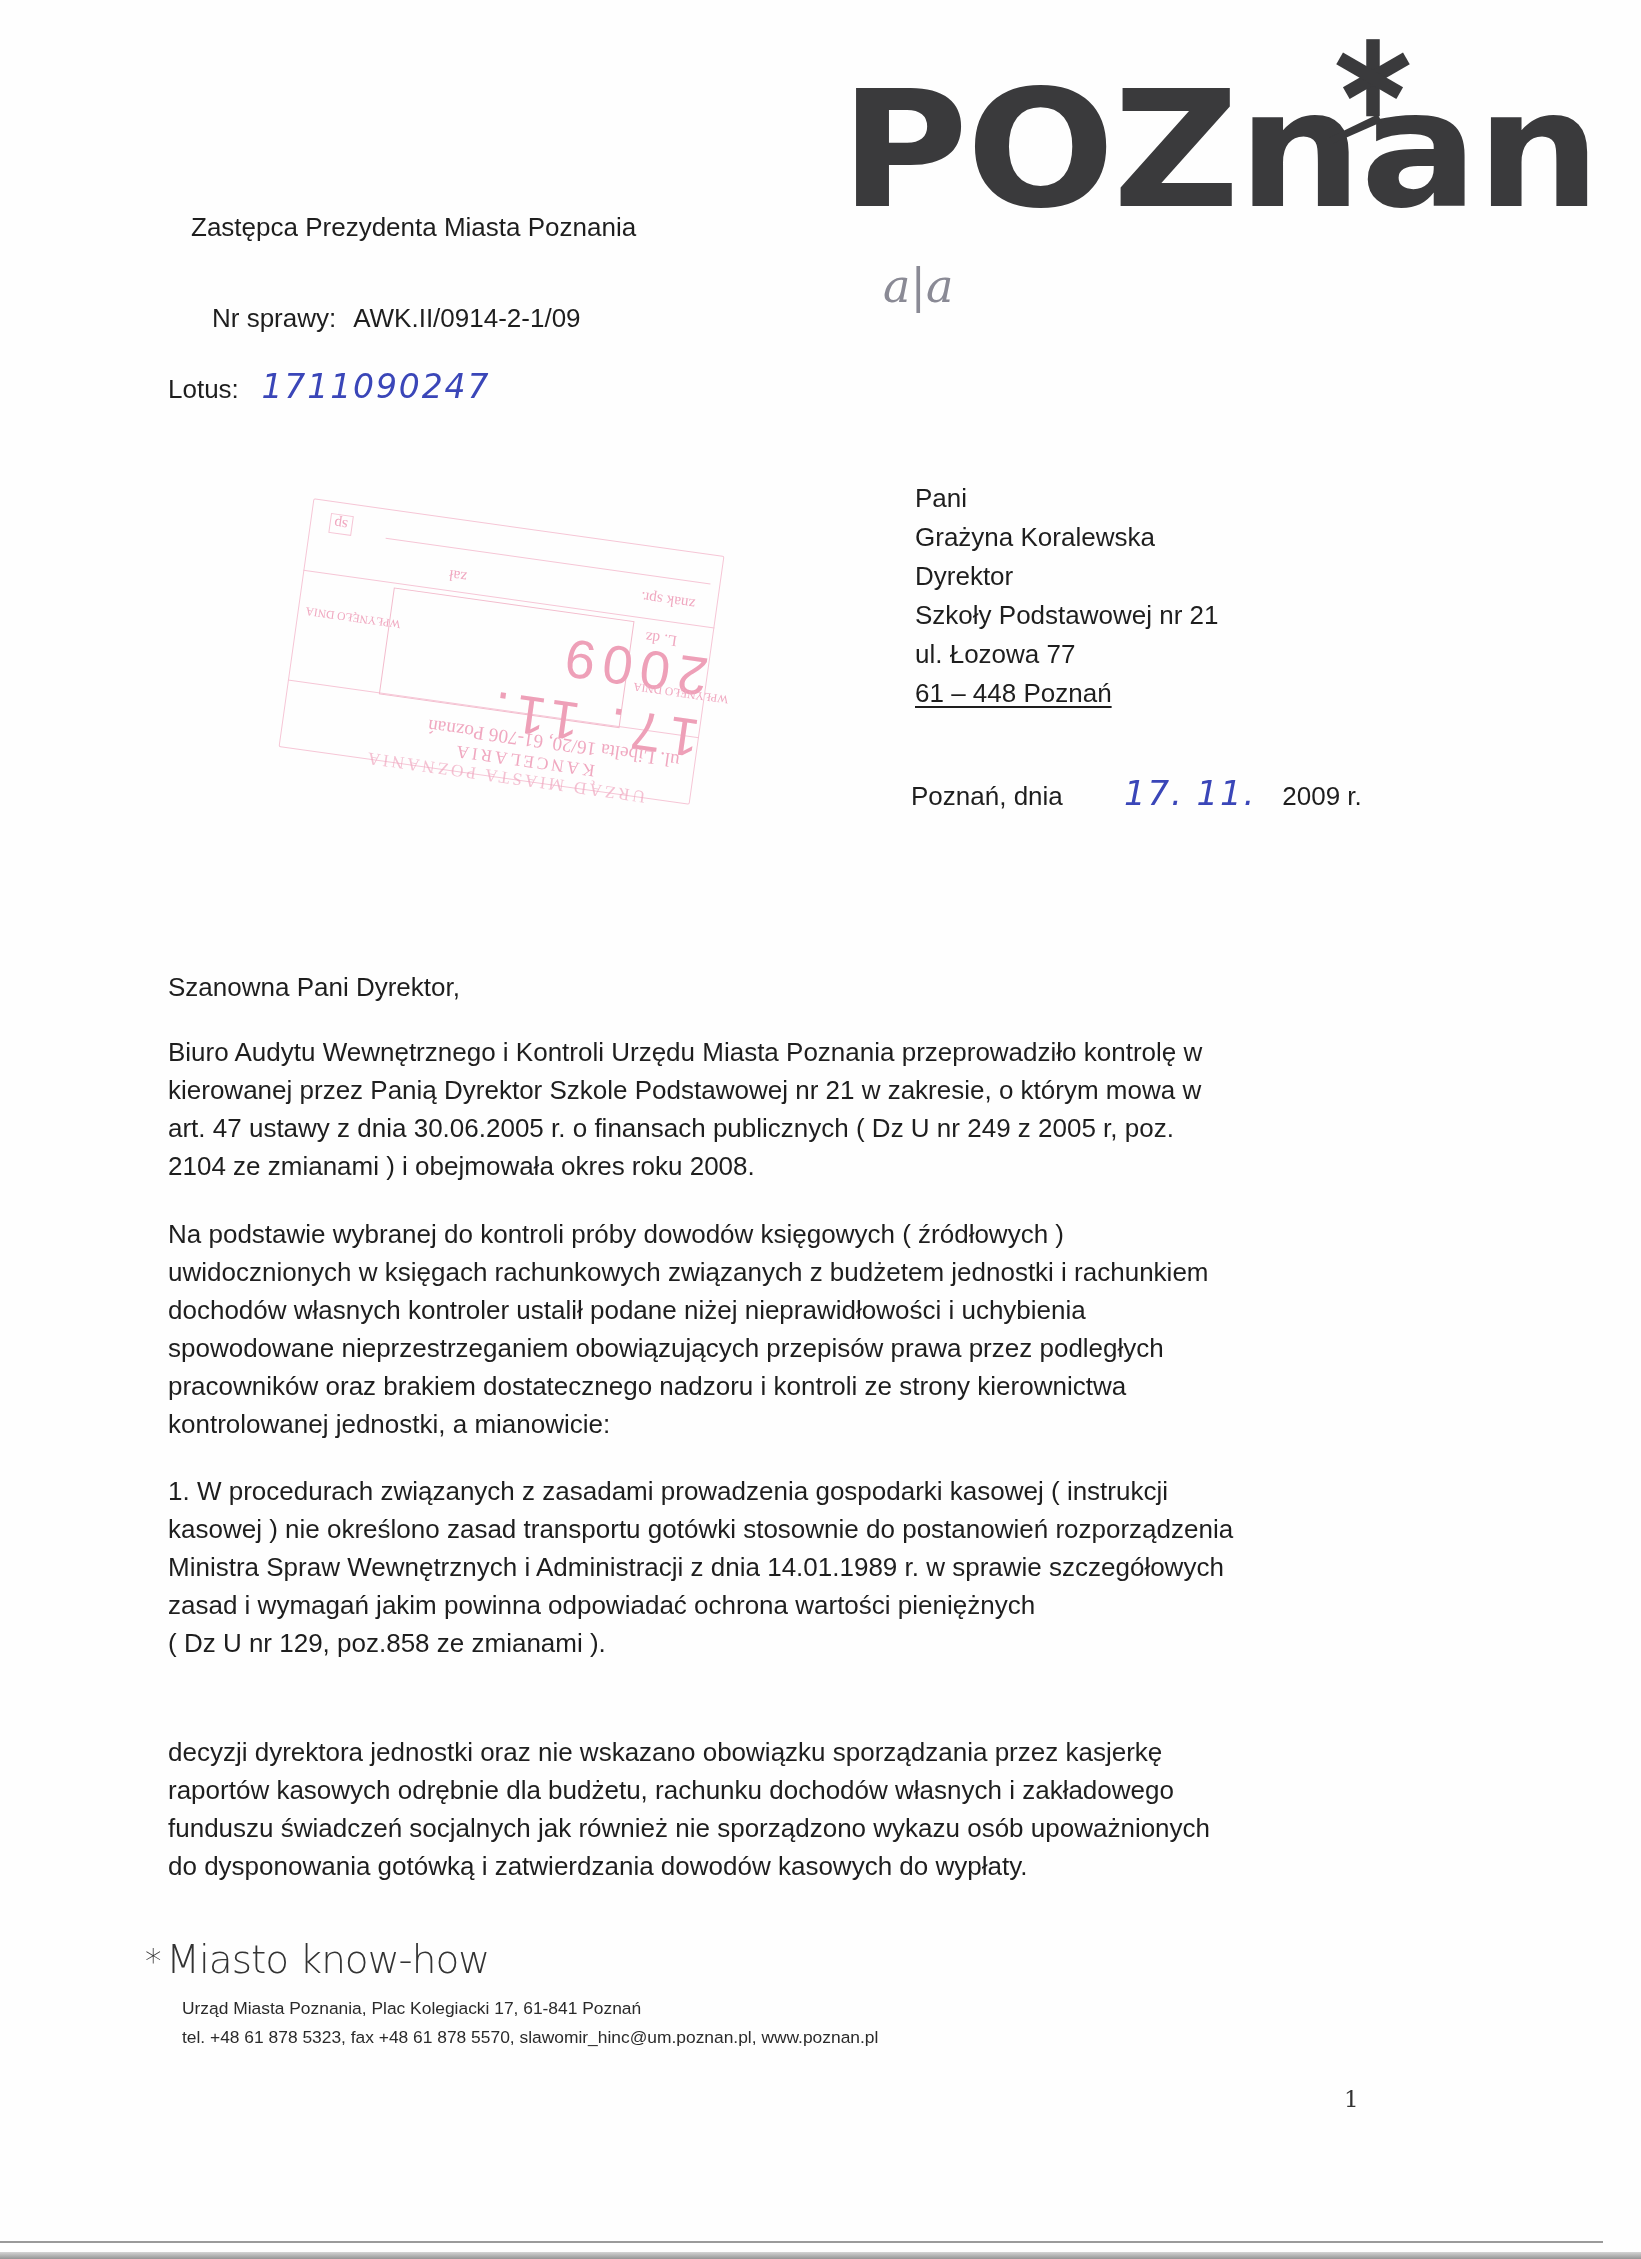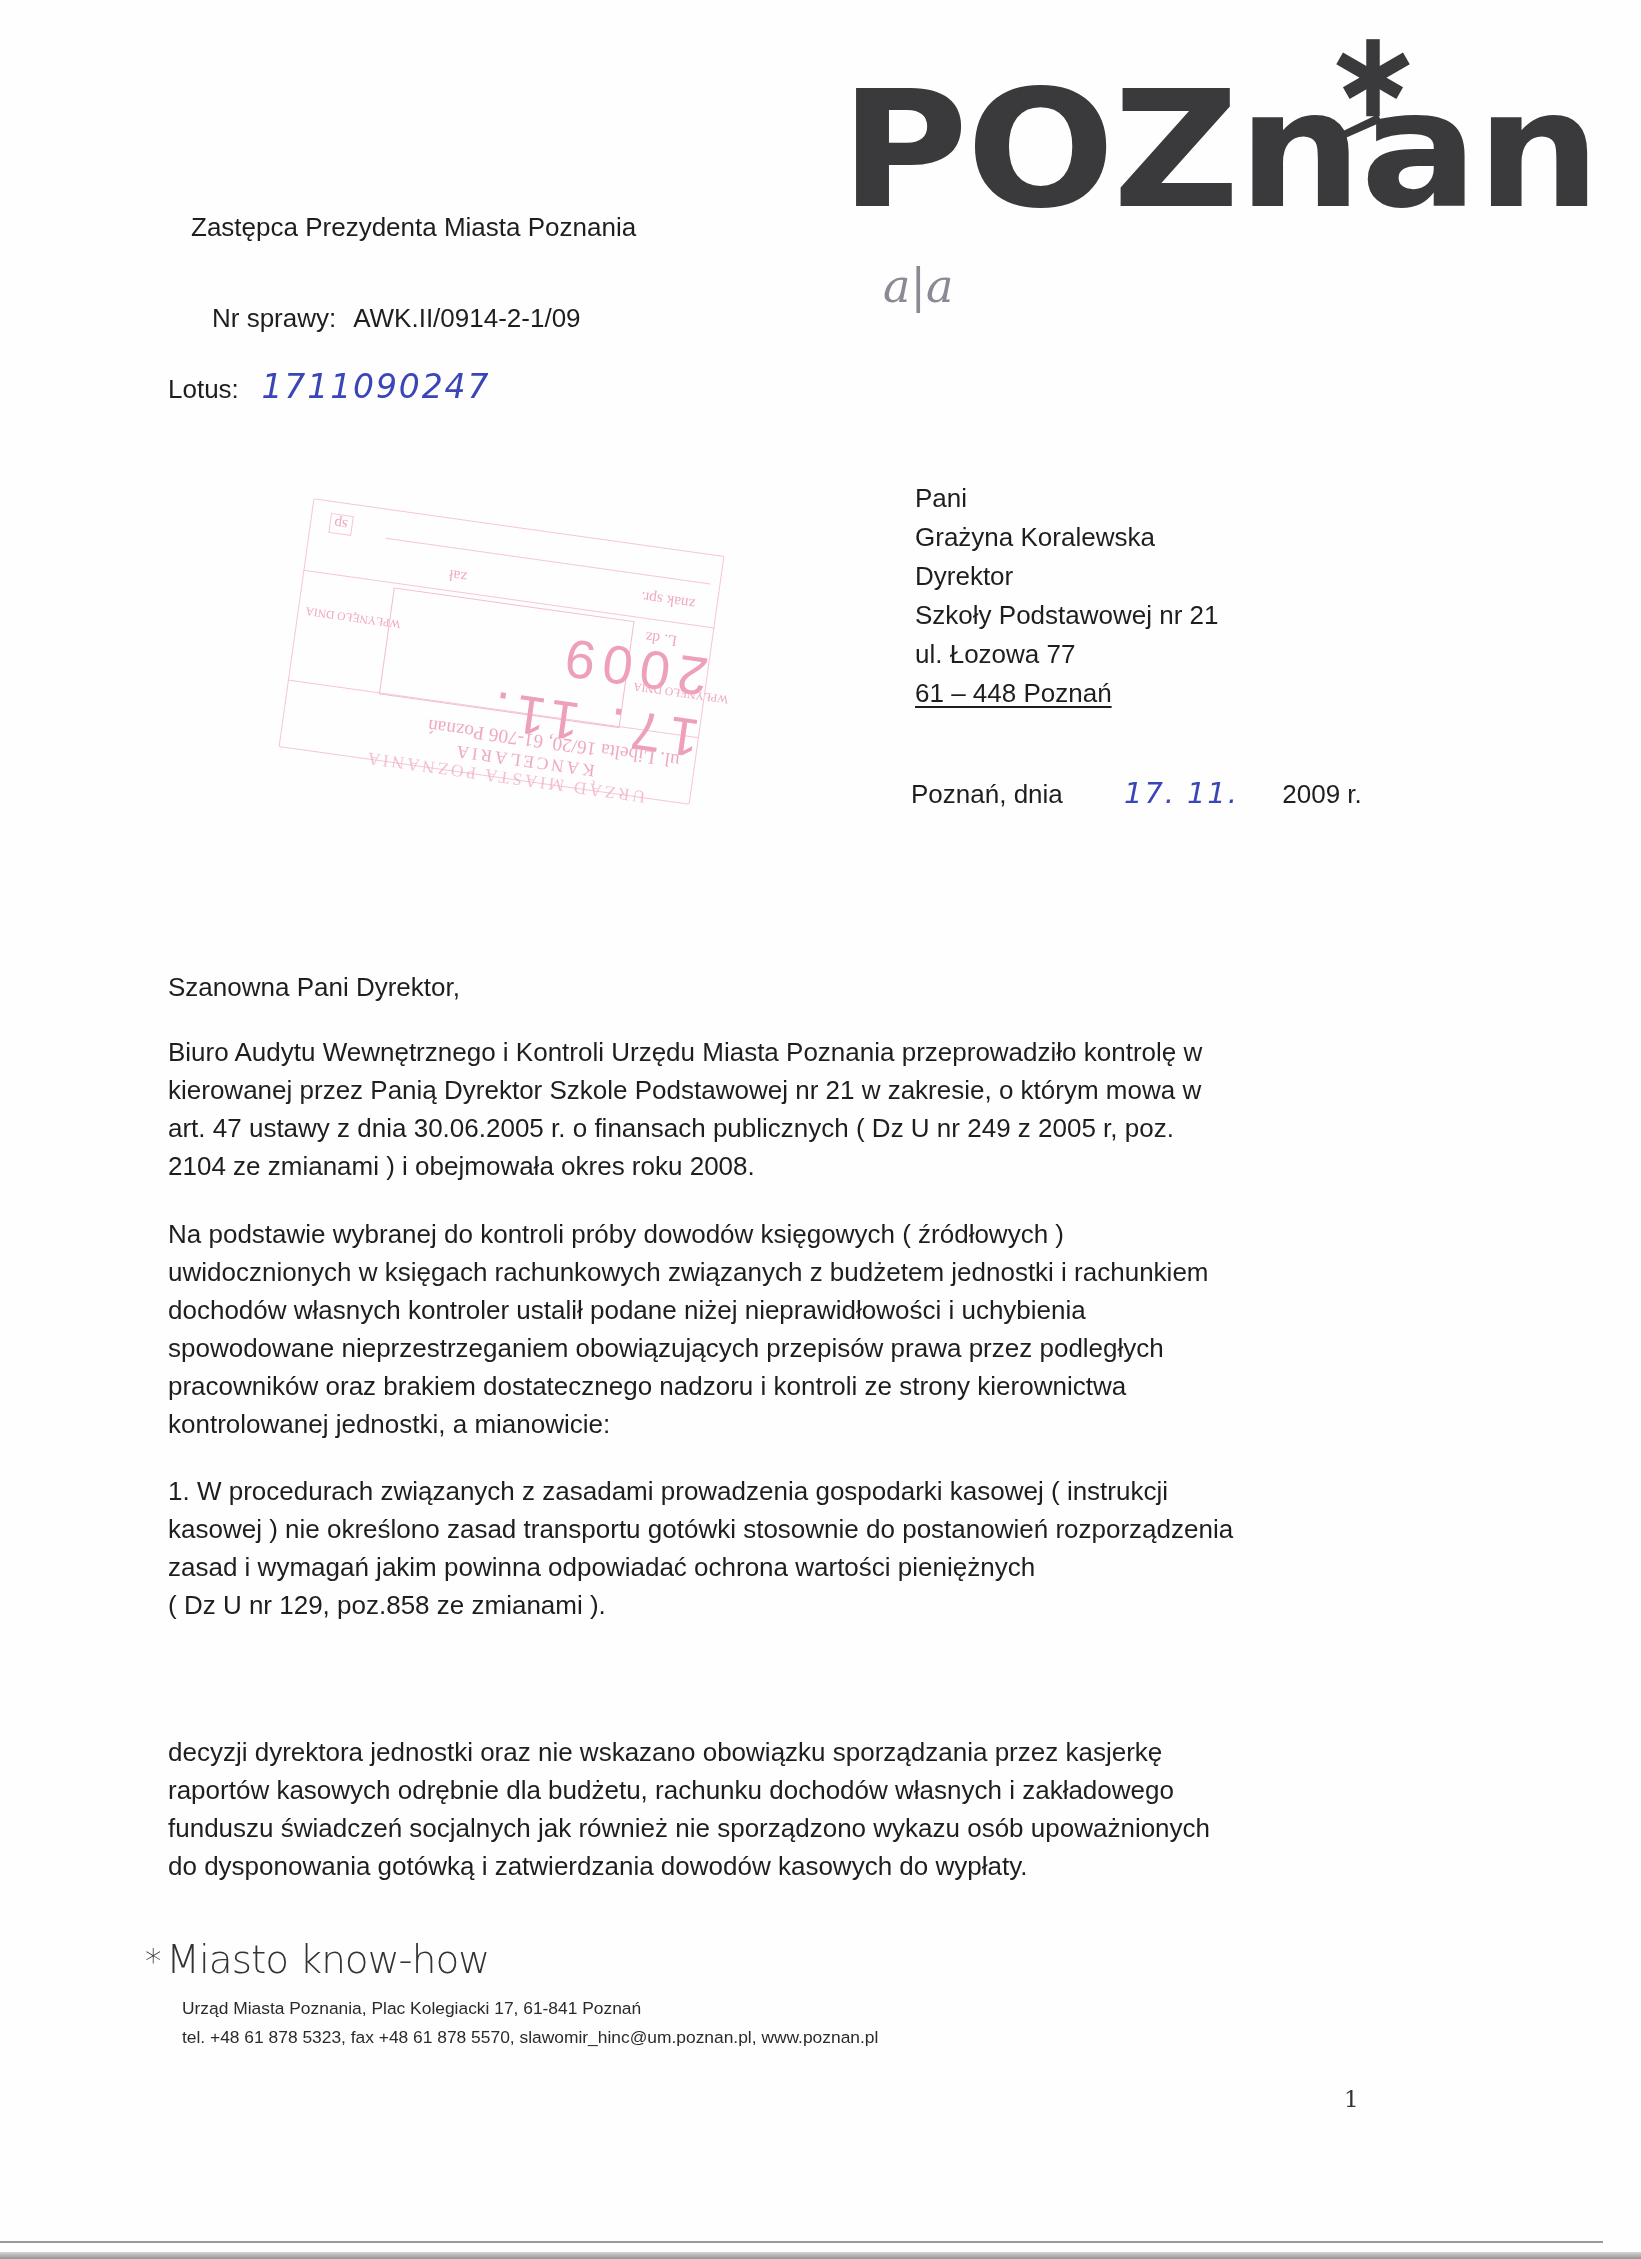--- a/index.html
+++ b/index.html
@@ -101,21 +101,21 @@
   <div class="txt">Pani</div>
   <div class="txt">Grażyna Koralewska</div>
   <div class="txt">Dyrektor</div>
   <div class="txt">Szkoły Podstawowej nr 21</div>
   <div class="txt">ul. Łozowa  77</div>
   <div class="txt underline">61 – 448 Poznań</div>
 </div>
 
 <div class="abs txt" style="left:911px; top:774px;">
   <span>Poznań, dnia</span>
-  <span class="hand" style="display:inline-block; margin-left:54px; width:130px; font-size:29px;">17. 11.</span>
+  <span class="hand" style="display:inline-block; margin-left:54px; width:130px; font-size:34px;">17. 11.</span>
   <span style="margin-left:21px;">2009 r.</span>
 </div>
 
 <div class="abs txt" style="left:168px; top:968px;">Szanowna Pani Dyrektor,</div>
 
 <div class="abs para" style="top:1033px;">
   <span>Biuro Audytu Wewnętrznego i Kontroli Urzędu Miasta Poznania przeprowadziło kontrolę w</span>
   <span>kierowanej przez Panią Dyrektor Szkole Podstawowej nr 21 w zakresie, o którym mowa w</span>
   <span>art.  47 ustawy z dnia 30.06.2005 r. o finansach publicznych ( Dz U nr 249 z 2005 r, poz.</span>
   <span class="last">2104 ze zmianami )  i obejmowała okres roku 2008.</span>
@@ -126,20 +126,21 @@
   <span>uwidocznionych w księgach rachunkowych związanych z budżetem jednostki i rachunkiem</span>
   <span>dochodów własnych kontroler ustalił podane niżej nieprawidłowości i uchybienia</span>
   <span>spowodowane nieprzestrzeganiem obowiązujących przepisów prawa przez podległych</span>
   <span>pracowników oraz brakiem dostatecznego nadzoru i kontroli ze strony kierownictwa</span>
   <span class="last">kontrolowanej jednostki, a mianowicie:</span>
 </div>
 
 <div class="abs para" style="top:1472px;">
   <span>1. W procedurach związanych z zasadami prowadzenia gospodarki kasowej ( instrukcji</span>
   <span>kasowej ) nie określono zasad transportu gotówki stosownie do postanowień rozporządzenia</span>
+  <span>Ministra Spraw Wewnętrznych i Administracji z dnia 14.01.1989 r. w sprawie szczegółowych</span>
   <span>zasad  i wymagań jakim powinna odpowiadać ochrona wartości pieniężnych</span>
   <span class="last">( Dz U nr 129, poz.858 ze zmianami ).</span>
 </div>
 
 <div class="abs para" style="top:1733px;">
   <span>decyzji dyrektora jednostki oraz nie wskazano obowiązku sporządzania przez kasjerkę</span>
   <span>raportów kasowych odrębnie dla budżetu, rachunku dochodów własnych  i zakładowego</span>
   <span>funduszu świadczeń socjalnych jak również nie sporządzono wykazu osób upoważnionych</span>
   <span class="last">do dysponowania gotówką i zatwierdzania dowodów kasowych do wypłaty.</span>
 </div>

